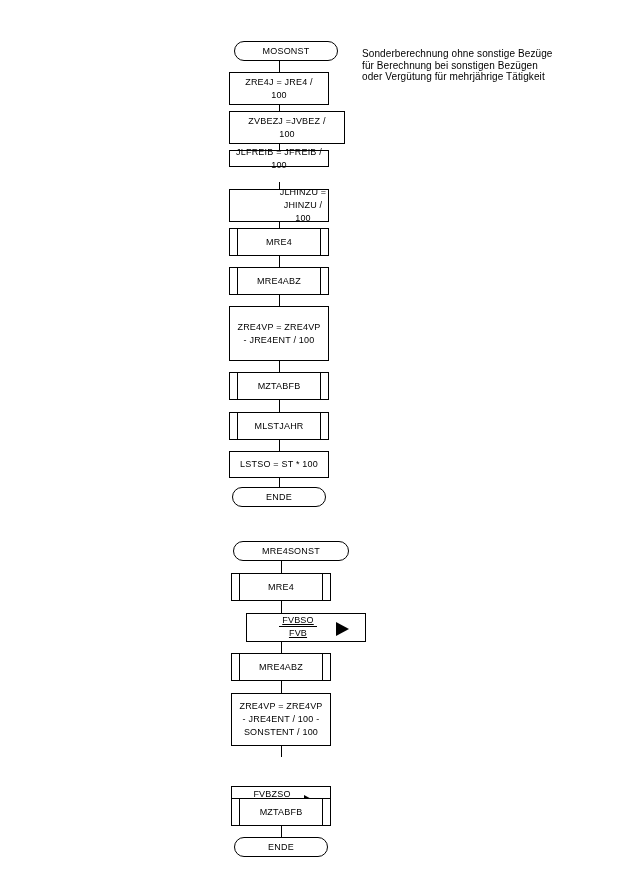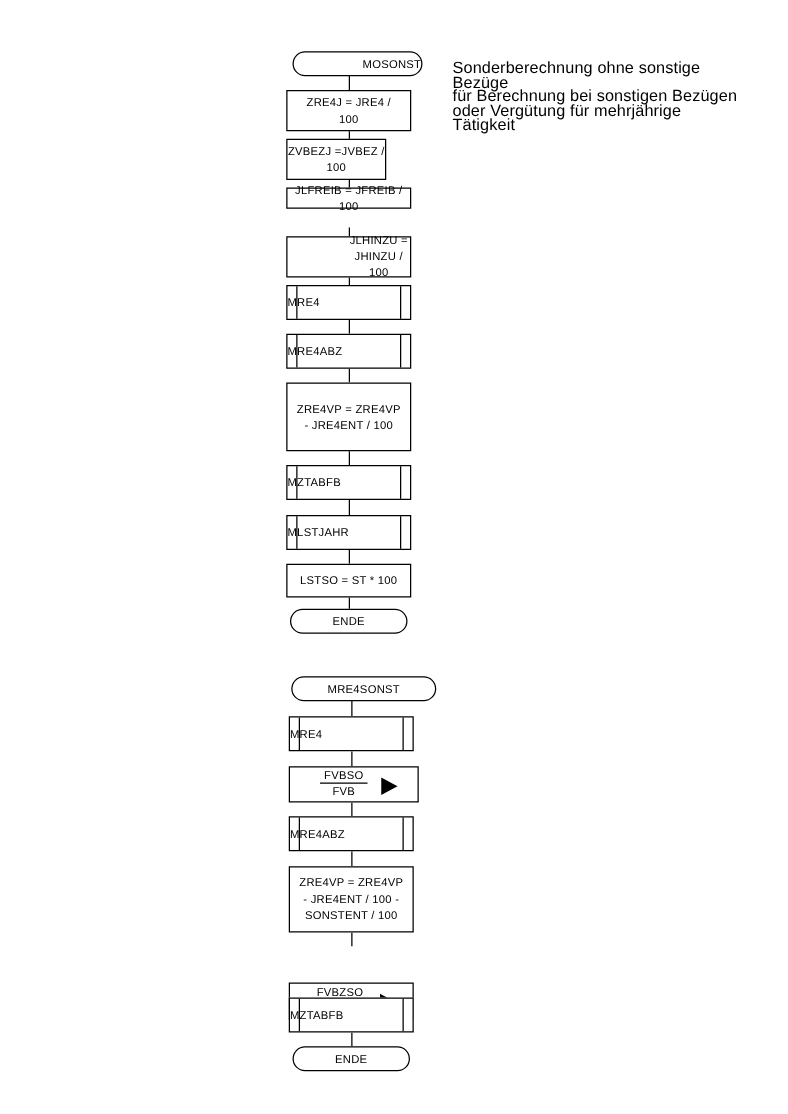--- a/index.html
+++ b/index.html
@@ -24,21 +24,21 @@
     text-align:center;
     font-size:9px;
     line-height:13px;
     letter-spacing:.2px;
   }
 
   
   .sub{
     border:1px solid #000;
     background:#fff;
-    display:flex;align-items:center;
+    display:flex;align-items:center;justify-content:center;
     text-align:center;
     font-size:9px;
     letter-spacing:.2px;
     position:absolute;
   }
   .sub .bar-l,.sub .bar-r{
     position:absolute;top:0;bottom:0;width:0;border-left:1px solid #000;
   }
   .sub .bar-l{left:7px;}
   .sub .bar-r{right:7px;}
@@ -79,21 +79,21 @@
     border-bottom:7px solid transparent;
     border-left:13px solid #000;
   }
 
   
   .conn{position:absolute;width:0;border-left:1px solid #000;}
 
   
   .note{
     position:absolute;
-    font-size:13px;
+    font-size:10px;
     line-height:11.5px;
     color:#000;
     white-space:pre-line;
     letter-spacing:.1px;
   }
 </style>
 </head>
 <body>
 
 <div class="canvas">
@@ -103,29 +103,29 @@
   <div class="conn" style="left:279px;top:143px;height:12px;"></div>
   <div class="conn" style="left:279px;top:182px;height:12px;"></div>
   <div class="conn" style="left:279px;top:221px;height:12px;"></div>
   <div class="conn" style="left:279px;top:255px;height:12px;"></div>
   <div class="conn" style="left:279px;top:294px;height:12px;"></div>
   <div class="conn" style="left:279px;top:360px;height:12px;"></div>
   <div class="conn" style="left:279px;top:400px;height:12px;"></div>
   <div class="conn" style="left:279px;top:439px;height:12px;"></div>
   <div class="conn" style="left:279px;top:477px;height:10px;"></div>
 
-  <div class="node term" style="left:234px;top:41px;width:104px;height:20px;justify-content:flex-end;">
+  <div class="node term" style="left:234px;top:41px;width:104px;height:20px;">
     <span>MOSONST</span>
   </div>
 
   <div class="node proc" style="left:229px;top:72px;width:100px;height:33px;">
     <span class="txt">ZRE4J = JRE4 /<br>100</span>
   </div>
 
-  <div class="node proc" style="left:229px;top:111px;width:80px;height:33px;justify-content:center;">
+  <div class="node proc" style="left:229px;top:111px;width:116px;height:33px;justify-content:center;">
     <span class="txt">ZVBEZJ =JVBEZ /<br>100</span>
   </div>
 
   <div class="node proc" style="left:229px;top:150px;width:100px;height:17px;">
     <span class="txt">JLFREIB = JFREIB /<br>100</span>
   </div>
 
   <div class="node proc" style="left:229px;top:189px;width:100px;height:33px;padding-left:48px;">
     <span class="txt">JLHINZU =<br>JHINZU / 100</span>
   </div>
@@ -179,21 +179,21 @@
   <div class="node term" style="left:233px;top:541px;width:116px;height:20px;">
     <span>MRE4SONST</span>
   </div>
 
   <div class="node sub" style="left:231px;top:573px;width:100px;height:28px;">
     <span class="bar-l"></span>
     <span class="bar-r"></span>
     <span>MRE4</span>
   </div>
 
-  <div class="node assign" style="left:231px;top:613px;width:104px;height:29px;">
+  <div class="node assign" style="left:246px;top:613px;width:120px;height:29px;text-decoration:underline;">
     <span class="frac" style="position:relative;left:-8px;">
       <span class="top">FVBSO</span>
       <span class="bot">FVB</span>
     </span>
     <span class="tri" style="right:16px;top:8px;"></span>
   </div>
 
   <div class="node sub" style="left:231px;top:653px;width:100px;height:28px;">
     <span class="bar-l"></span>
     <span class="bar-r"></span>

